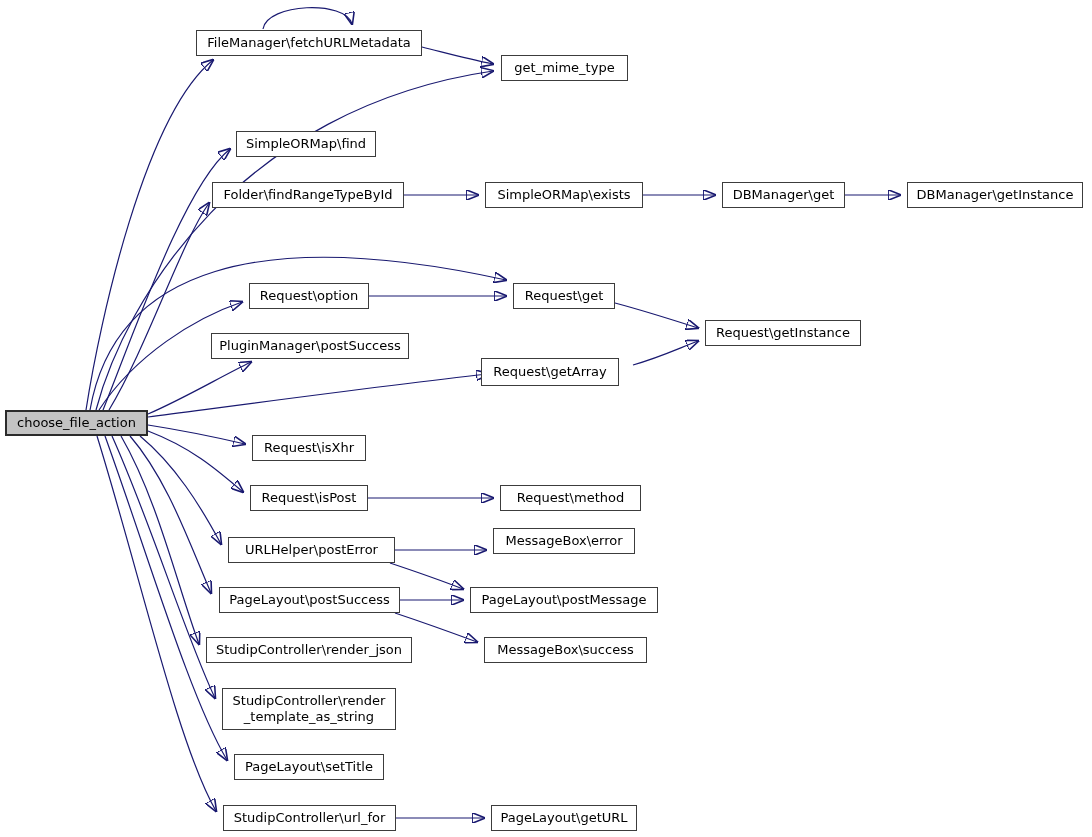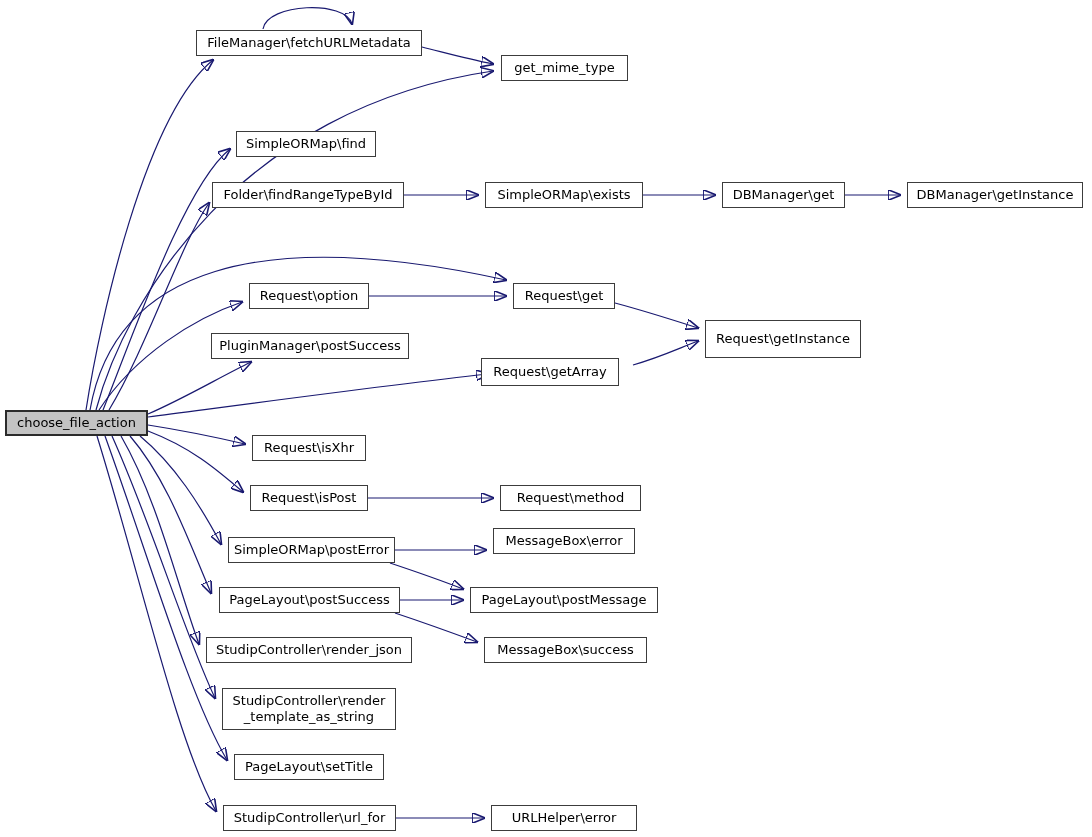--- a/index.html
+++ b/index.html
@@ -102,21 +102,21 @@
     </div>
   <div class="node" style="left:907px;top:182px;width:176px;height:26px">
       <span class="lbl">DBManager\getInstance</span>
     </div>
   <div class="node" style="left:249px;top:283px;width:120px;height:26px">
       <span class="lbl">Request\option</span>
     </div>
   <div class="node" style="left:513px;top:283px;width:102px;height:26px">
       <span class="lbl">Request\get</span>
     </div>
-  <div class="node" style="left:705px;top:320px;width:156px;height:38px">
+  <div class="node" style="left:705px;top:320px;width:156px;height:26px">
       <span class="lbl">Request\getInstance</span>
     </div>
   <div class="node" style="left:211px;top:333px;width:198px;height:26px">
       <span class="lbl">PluginManager\postSuccess</span>
     </div>
   <div class="node" style="left:481px;top:358px;width:138px;height:28px">
       <span class="lbl">Request\getArray</span>
     </div>
   <div class="node root" style="left:5px;top:410px;width:143px;height:26px">
       <span class="lbl">choose_file_action</span>
@@ -124,21 +124,21 @@
   <div class="node" style="left:252px;top:435px;width:114px;height:26px">
       <span class="lbl">Request\isXhr</span>
     </div>
   <div class="node" style="left:250px;top:485px;width:118px;height:26px">
       <span class="lbl">Request\isPost</span>
     </div>
   <div class="node" style="left:500px;top:485px;width:141px;height:26px">
       <span class="lbl">Request\method</span>
     </div>
   <div class="node" style="left:228px;top:537px;width:167px;height:26px">
-      <span class="lbl">SimpleORMap\postError</span>
+      <span class="lbl">URLHelper\postError</span>
     </div>
   <div class="node" style="left:493px;top:528px;width:142px;height:26px">
       <span class="lbl">MessageBox\error</span>
     </div>
   <div class="node" style="left:219px;top:587px;width:181px;height:26px">
       <span class="lbl">PageLayout\postSuccess</span>
     </div>
   <div class="node" style="left:470px;top:587px;width:188px;height:26px">
       <span class="lbl">PageLayout\postMessage</span>
     </div>
@@ -152,16 +152,16 @@
       <span class="lbl">StudipController\render
 _template_as_string</span>
     </div>
   <div class="node" style="left:234px;top:754px;width:150px;height:26px">
       <span class="lbl">PageLayout\setTitle</span>
     </div>
   <div class="node" style="left:223px;top:805px;width:173px;height:26px">
       <span class="lbl">StudipController\url_for</span>
     </div>
   <div class="node" style="left:491px;top:805px;width:146px;height:26px">
-      <span class="lbl">URLHelper\error</span>
+      <span class="lbl">PageLayout\getURL</span>
     </div>
 
 </div>
 
 </body></html>

